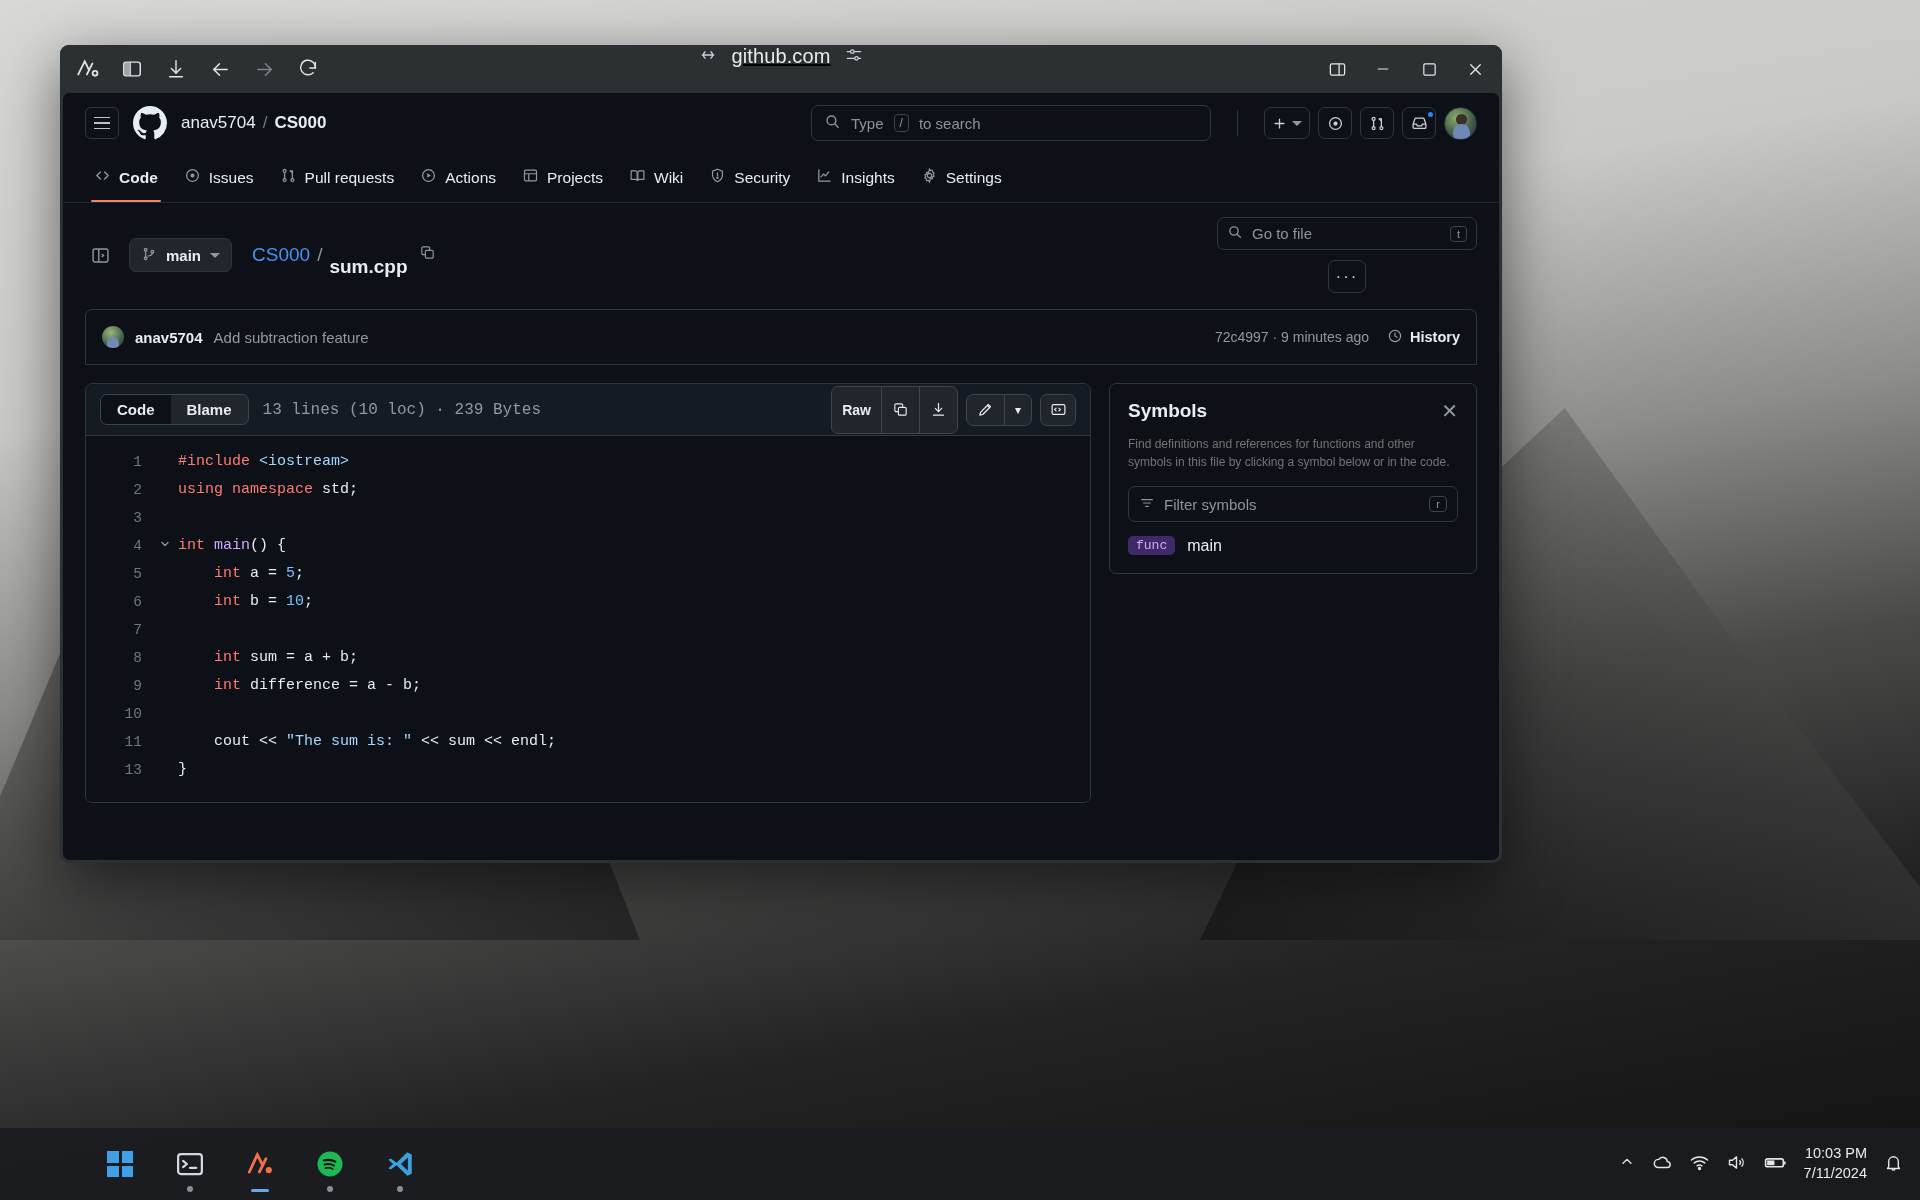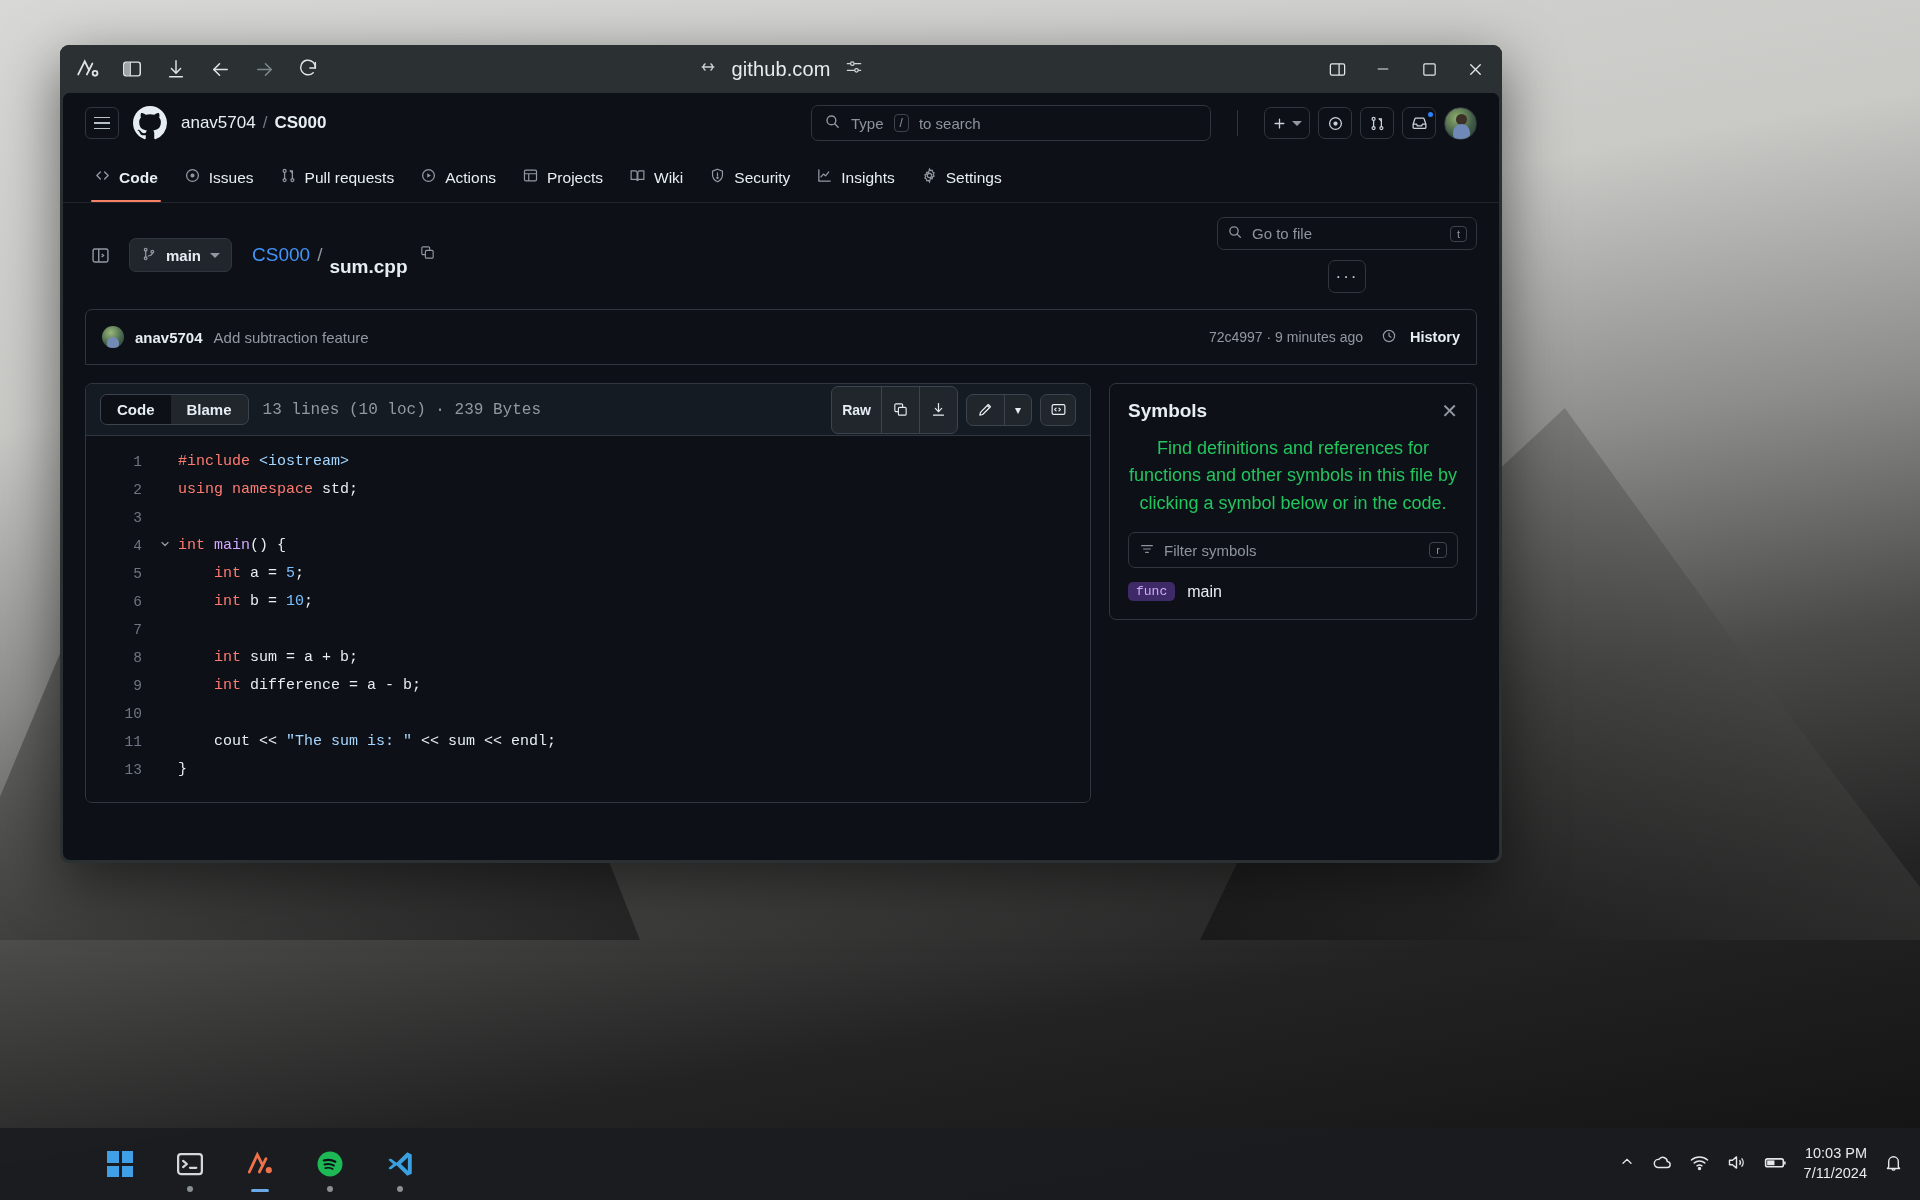--- a/index.html
+++ b/index.html
@@ -35,22 +35,23 @@
     padding: 0 6px; position: relative;
     background: #2b3033;
   }
   .tb-btn {
     width: 44px; height: 34px; display: flex; align-items: center; justify-content: center;
     color: #dfe3e6; border-radius: 6px; flex: none;
   }
   .tb-btn.dim { color: #7e868c; }
   .tb-center {
     position: absolute; left: 0; right: 0; top: 0; height: 48px;
-    display: flex; align-items: center; justify-content: center; gap: 14px;
+    display: flex; align-items: flex-start; justify-content: center; gap: 14px;
     pointer-events: none;
+    text-decoration: underline;
   }
   .tb-center > * { pointer-events: auto; }
   .url-text { color: #e8ecef; font-size: 20px; letter-spacing: .1px; }
   .tb-right {
     position: absolute; right: 4px; top: 0; height: 48px;
     display: flex; align-items: center;
   }
   .win-btn { width: 46px; height: 44px; display: flex; align-items: center; justify-content: center; color: #e3e7ea; }
 
   
@@ -173,21 +174,21 @@
   .commit-avatar {
     width: 22px; height: 22px; border-radius: 50%;
     background: radial-gradient(circle at 40% 30%, #9ab87a, #42604a 60%, #273a33);
     position: relative; overflow: hidden; flex: none;
   }
   .commit-avatar::after { content:""; position:absolute; left:5px; top:11px; width:12px; height:12px;
     border-radius:50% 50% 40% 40%; background:#7389b6; }
   .commit-user { font-weight: bold; color: #e6edf3; }
   .commit-msg { color: #9198a1; }
   .commit-right { margin-left: auto; display: flex; align-items: center; gap: 18px; color: #9198a1; font-size: 14px; }
-  .history-link { display: flex; align-items: center; gap: 13px; color: #e6edf3; font-size: 14.5px; font-weight: bold; }
+  .history-link { display: flex; align-items: center; gap: 7px; color: #e6edf3; font-size: 14.5px; font-weight: bold; }
 
   
   .content-row { display: flex; gap: 18px; padding: 18px 22px 0; align-items: flex-start; }
 
   .code-card {
     flex: 1; border: 1px solid #30363d; border-radius: 7px;
     background: #0d1117; overflow: hidden;
   }
   .code-head {
     height: 52px; display: flex; align-items: center; gap: 14px;
@@ -240,21 +241,21 @@
   .pp { color: #ff7b72; }
 
   
   .symbols {
     width: 368px; flex: none; border: 1px solid #30363d; border-radius: 7px;
     background: #0d1117; padding: 16px 18px 18px;
   }
   .sym-head { display: flex; align-items: center; }
   .sym-title { font-size: 19px; font-weight: bold; color: #e6edf3; }
   .sym-close { margin-left: auto; color: #9198a1; font-size: 20px; line-height: 1; }
-  .sym-desc { margin-top: 13px; color: #22c55e; font-size: 18px; line-height: 1.52; text-align: center; }
+  .sym-desc { margin-top: 13px; color: #737373; font-size: 12px; line-height: 1.52; }
   .sym-filter {
     margin-top: 15px; height: 36px; border: 1px solid #30363d; border-radius: 7px;
     display: flex; align-items: center; gap: 9px; padding: 0 10px; color: #8d949e; font-size: 15px;
   }
   .sym-list { margin-top: 14px; display: flex; align-items: center; gap: 12px; }
   .sym-kind {
     background: #3d2a66; color: #d2a8ff; font-family: "Liberation Mono", monospace;
     font-size: 13px; border-radius: 5px; padding: 2px 8px;
   }
   .sym-name { font-size: 16px; color: #e6edf3; }

